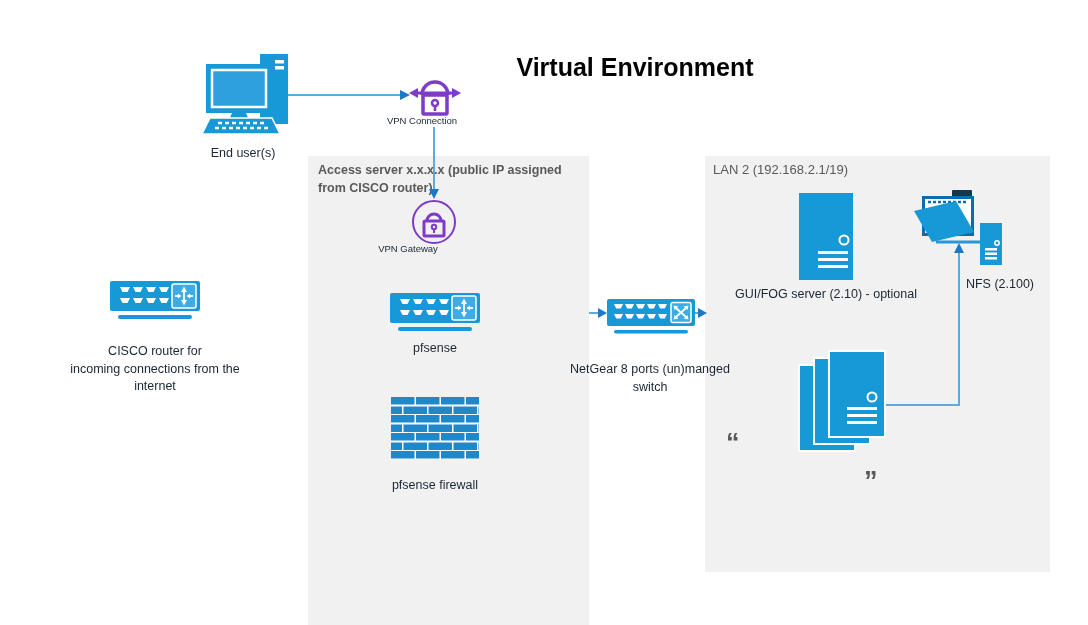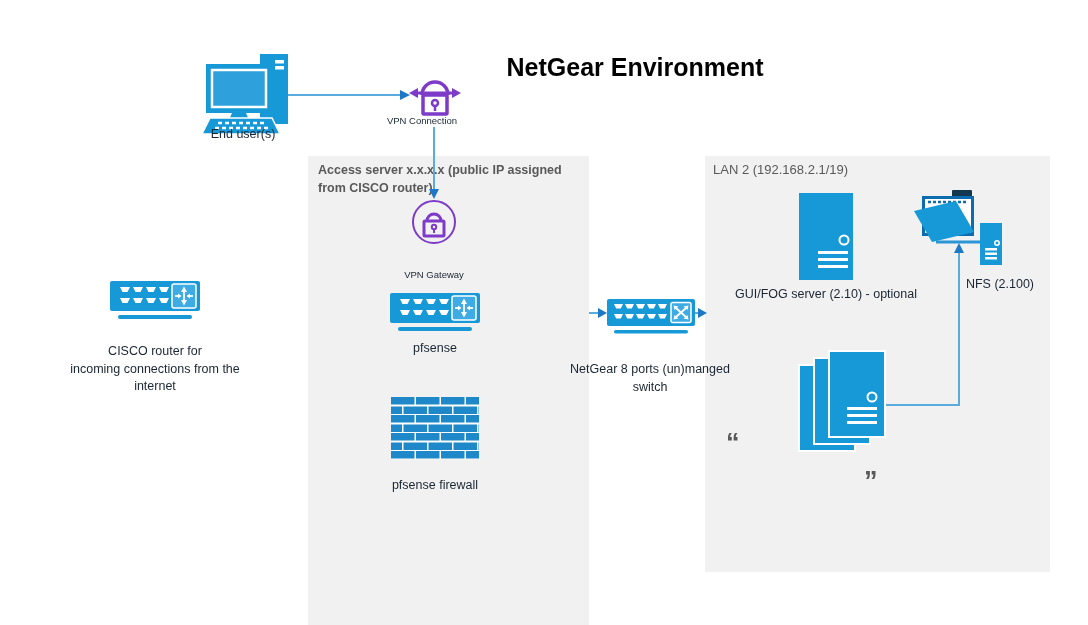--- a/index.html
+++ b/index.html
@@ -44,36 +44,36 @@
     <path d="M936,242 H986" stroke="#2B95D6" stroke-width="3" fill="none"></path>
     <g fill="#1E78C8" stroke="none">
       <polygon points="400,90 400,100 410,95"></polygon>
       <polygon points="429,189 439,189 434,199"></polygon>
       <polygon points="598,308 598,318 607,313"></polygon>
       <polygon points="698,308 698,318 707,313"></polygon>
       <polygon points="954,253 964,253 959,243"></polygon>
     </g>
   </svg>
 
-  <div id="page-title">NetGear Environment</div>
+  <div id="page-title">Virtual Environment</div>
 
   <div class="icon" style="left:198px;top:52px;">
     <svg width="94" height="86" viewBox="0 0 94 86">
       <rect x="62" y="2" width="28" height="70" fill="#1799D8"></rect>
       <rect x="77" y="8" width="9" height="3.5" fill="#fff"></rect>
       <rect x="77" y="14" width="9" height="3.5" fill="#fff"></rect>
       <rect x="8" y="12" width="66" height="49" fill="#1799D8"></rect>
       <rect x="14" y="18" width="54" height="37" fill="#2EA1DC" stroke="#fff" stroke-width="2.5"></rect>
       <polygon points="34,61 48,61 51,68 31,68" fill="#1799D8"></polygon>
       <polygon points="12,66 74,66 82,82 4,82" fill="#1799D8" stroke="#fff" stroke-width="1.5"></polygon>
       <path d="M20,71h4 M27,71h4 M34,71h4 M41,71h4 M48,71h4 M55,71h4 M62,71h4" stroke="#fff" stroke-width="2.5"></path>
       <path d="M17,76h4 M24,76h4 M31,76h4 M38,76h4 M45,76h4 M52,76h4 M59,76h4 M66,76h4" stroke="#fff" stroke-width="2.5"></path>
     </svg>
   </div>
-  <div class="lbl" style="left:243px;top:126px;">End user(s)</div>
+  <div class="lbl" style="left:243px;top:145px;">End user(s)</div>
 
   <div class="icon" style="left:409px;top:66px;">
     <svg width="52" height="50" viewBox="0 0 52 50">
       <path d="M13,29 A13,13 0 0 1 39,29" fill="none" stroke="#7D3BC8" stroke-width="3.5"></path>
       <line x1="7" y1="27" x2="45" y2="27" stroke="#7D3BC8" stroke-width="3"></line>
       <polygon points="9,22 9,32 0,27" fill="#7D3BC8"></polygon>
       <polygon points="43,22 43,32 52,27" fill="#7D3BC8"></polygon>
       <rect x="14" y="29" width="24" height="19" rx="1" fill="#fff" stroke="#7D3BC8" stroke-width="3.5"></rect>
       <circle cx="26" cy="37" r="3" fill="#fff" stroke="#7D3BC8" stroke-width="2.5"></circle>
       <line x1="26" y1="40" x2="26" y2="45" stroke="#7D3BC8" stroke-width="2.5"></line>
@@ -83,21 +83,21 @@
 
   <div class="icon" style="left:411px;top:199px;">
     <svg width="46" height="46" viewBox="0 0 46 46">
       <circle cx="23" cy="23" r="21" fill="none" stroke="#7D3BC8" stroke-width="2"></circle>
       <path d="M16,22 A7,7 0 0 1 30,22" fill="none" stroke="#7D3BC8" stroke-width="3"></path>
       <rect x="13" y="22" width="20" height="15" rx="1" fill="#f1f1f1" stroke="#7D3BC8" stroke-width="3"></rect>
       <circle cx="23" cy="28" r="2.2" fill="none" stroke="#7D3BC8" stroke-width="2"></circle>
       <line x1="23" y1="30.5" x2="23" y2="34" stroke="#7D3BC8" stroke-width="2"></line>
     </svg>
   </div>
-  <div class="lbl small" style="left:434px;top:243px;margin-top:26px;">VPN Gateway</div>
+  <div class="lbl small" style="left:408px;top:243px;">VPN Gateway</div>
 
   <div class="icon" style="left:110px;top:281px;">
     <svg width="90" height="40" viewBox="0 0 90 40">
       <rect x="0" y="0" width="90" height="30" rx="2" fill="#1799D8"></rect>
       <rect x="8" y="34" width="74" height="4" rx="2" fill="#1799D8"></rect>
       <path d="M10,6h10l-2.5,5h-5z M23,6h10l-2.5,5h-5z M36,6h10l-2.5,5h-5z M49,6h10l-2.5,5h-5z
                M10,17h10l-2.5,5h-5z M23,17h10l-2.5,5h-5z M36,17h10l-2.5,5h-5z M49,17h10l-2.5,5h-5z" fill="#fff"></path>
       <rect x="62" y="3" width="24" height="24" rx="2" fill="#3FABE4" stroke="#fff" stroke-width="1.5"></rect>
       <line x1="74" y1="9" x2="74" y2="21" stroke="#fff" stroke-width="1.8"></line>
       <polygon points="71,11 77,11 74,5.5" fill="#fff"></polygon>

